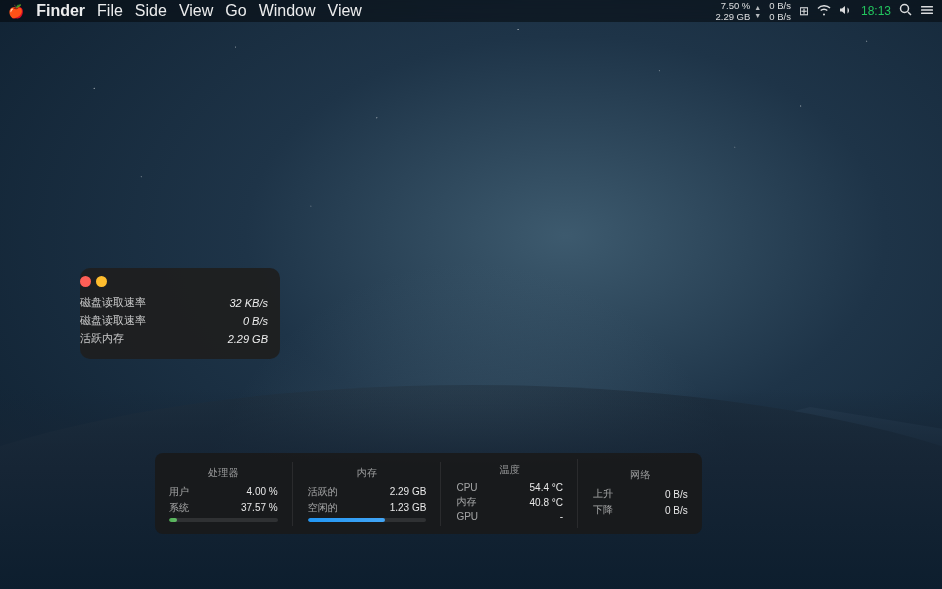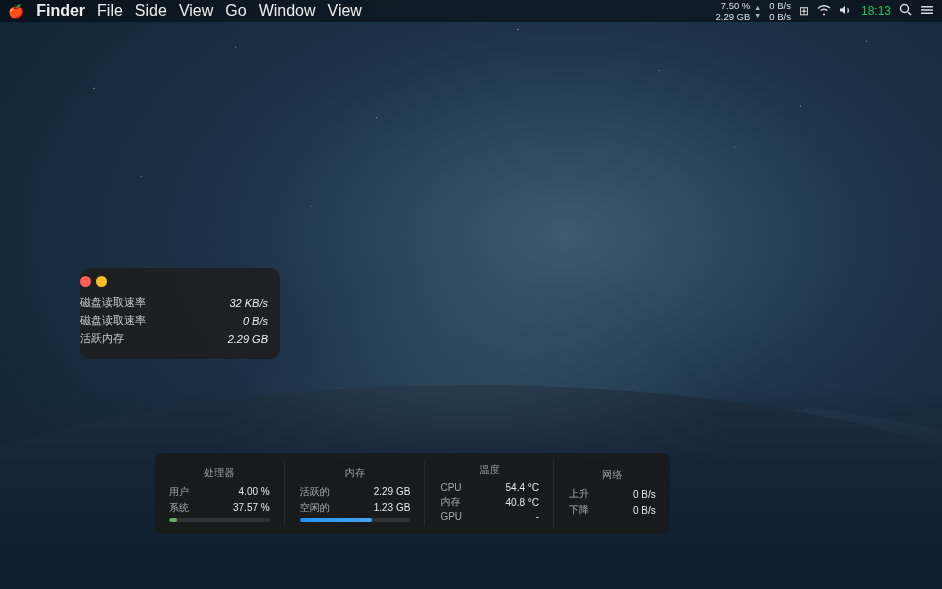--- a/index.html
+++ b/index.html
@@ -241,20 +241,21 @@
 
     .row-label {
       font-size: 10px;
       color: rgba(255,255,255,0.6);
     }
 
     .row-value {
       font-size: 10px;
       color: rgba(255,255,255,0.9);
       font-weight: 500;
+      margin-left: 8px;
     }
 
     .progress-bar-container {
       height: 4px;
       background: rgba(255,255,255,0.1);
       border-radius: 2px;
       margin-top: 3px;
       overflow: hidden;
     }
 

